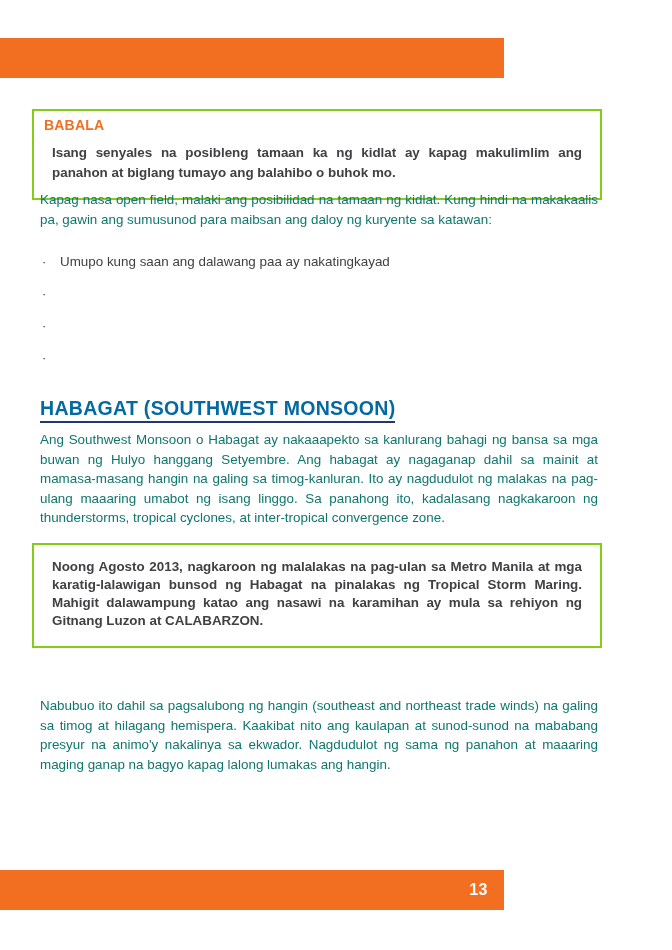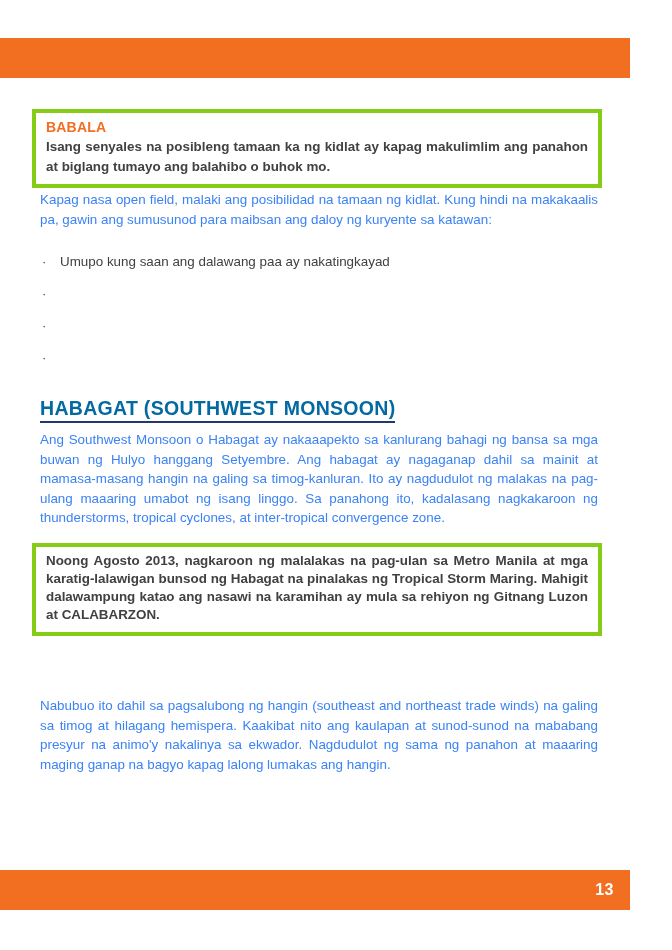--- a/index.html
+++ b/index.html
@@ -8,61 +8,61 @@
     width: 672px;
     height: 950px;
     background: #ffffff;
     overflow: hidden;
     font-family: "Liberation Sans", sans-serif;
     color: #414042;
   }
   .accent-bar {
     position: absolute;
     left: 0;
-    width: 630px;
+    width: 504px;
     height: 40px;
     background: #F26F21;
   }
   .accent-bar.top { top: 38px; }
   .accent-bar.bottom { top: 870px; text-align: right; }
   .page-number {
     display: inline-block;
     color: #ffffff;
     font-weight: bold;
     font-size: 16px;
     line-height: 40px;
     padding-right: 16px;
     letter-spacing: 0.5px;
   }
   .block { position: absolute; left: 40px; width: 558px; }
   .body-text {
     margin: 0;
     font-size: 13.4px;
     line-height: 19.5px;
     text-align: justify;
-    color: #3b82f6;
+    color: #0f766e;
   }
   .callout {
     position: absolute;
     left: 32px;
     width: 570px;
     box-sizing: border-box;
-    border: 4px solid #84cc16;
+    border: 2px solid #84cc16;
     background: #ffffff;
     padding: 5px 10px 8px 10px;
   }
   .callout-title {
     color: #F26E21;
     font-weight: bold;
     font-size: 14px;
     line-height: 19px;
     letter-spacing: 0.2px;
   }
   .callout-body {
-    margin: 0;
+    margin: 8px;
     font-weight: bold;
     font-size: 13.4px;
     line-height: 19.5px;
     text-align: justify;
     color: #414042;
   }
   .callout.compact .callout-body { line-height: 18px; }
   .bullet-list { list-style: none; margin: 0; padding: 0; }
   .bullet-list li {
     display: flex;

